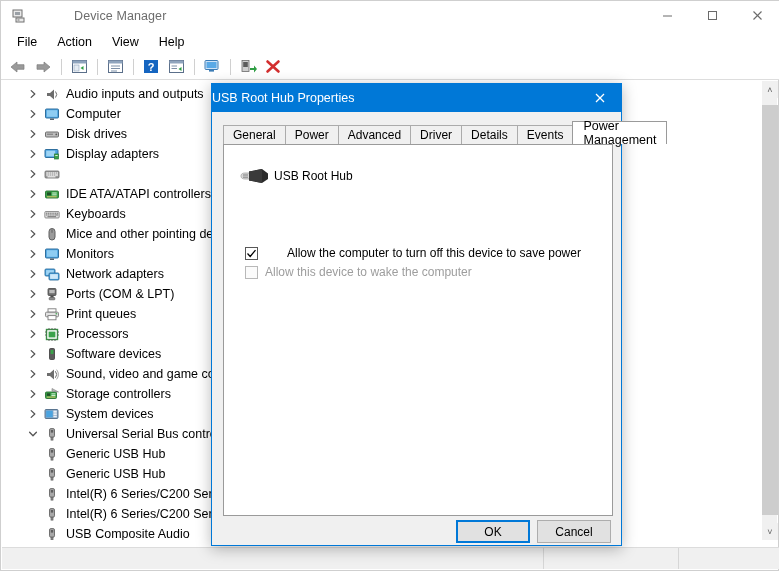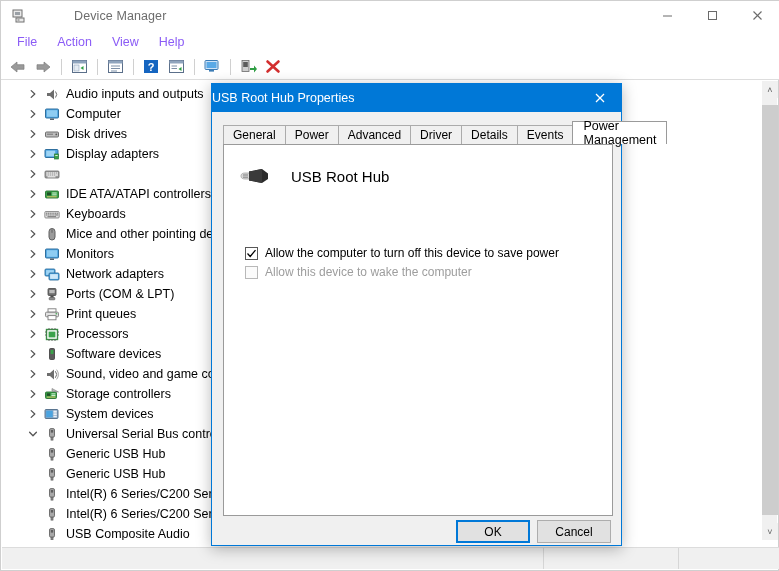--- a/index.html
+++ b/index.html
@@ -50,21 +50,21 @@
   .menubar {
     position: absolute; left: 0; top: 29px;
     width: 779px; height: 24px;
     background: #ffffff;
     display: flex; align-items: center;
     padding-left: 6px;
   }
   .menubar .mi {
     padding: 3px 10px;
     font-size: 12.5px;
-    color: #8b5cf6;
+    color: #000000;
     cursor: default;
   }
 
   
   .toolbar {
     position: absolute; left: 0; top: 53px;
     width: 779px; height: 26px;
     background: #ffffff;
     border-bottom: 1px solid #dddddd;
     display: flex; align-items: center;
@@ -217,30 +217,30 @@
 
   .devhead {
     position: absolute; left: 13px; top: 18px;
     display: flex; align-items: center;
   }
   .devhead .dh-icon {
     width: 36px; height: 26px;
     display: flex; align-items: center; justify-content: center;
   }
   .devhead .dh-name {
-    margin-left: 18px;
-    font-size: 15px; color: #000;
+    margin-left: 1px;
+    font-size: 12px; color: #000;
   }
 
   .cbrow {
     position: absolute; left: 21px;
     display: flex; align-items: center;
     font-size: 12px;
   }
-  .cbrow.r1 { top: 101px; }
+  .cbrow.r1 { top: 101px; gap: 22px; }
   .cbrow.r2 { top: 120px; }
   .cbox {
     width: 13px; height: 13px;
     border: 1px solid #585858;
     background: #ffffff;
     margin-right: 7px;
     display: flex; align-items: center; justify-content: center;
     flex: 0 0 auto;
   }
   .cbox.disabled { border-color: #b8b8b8; background: #fbfbfb; }

